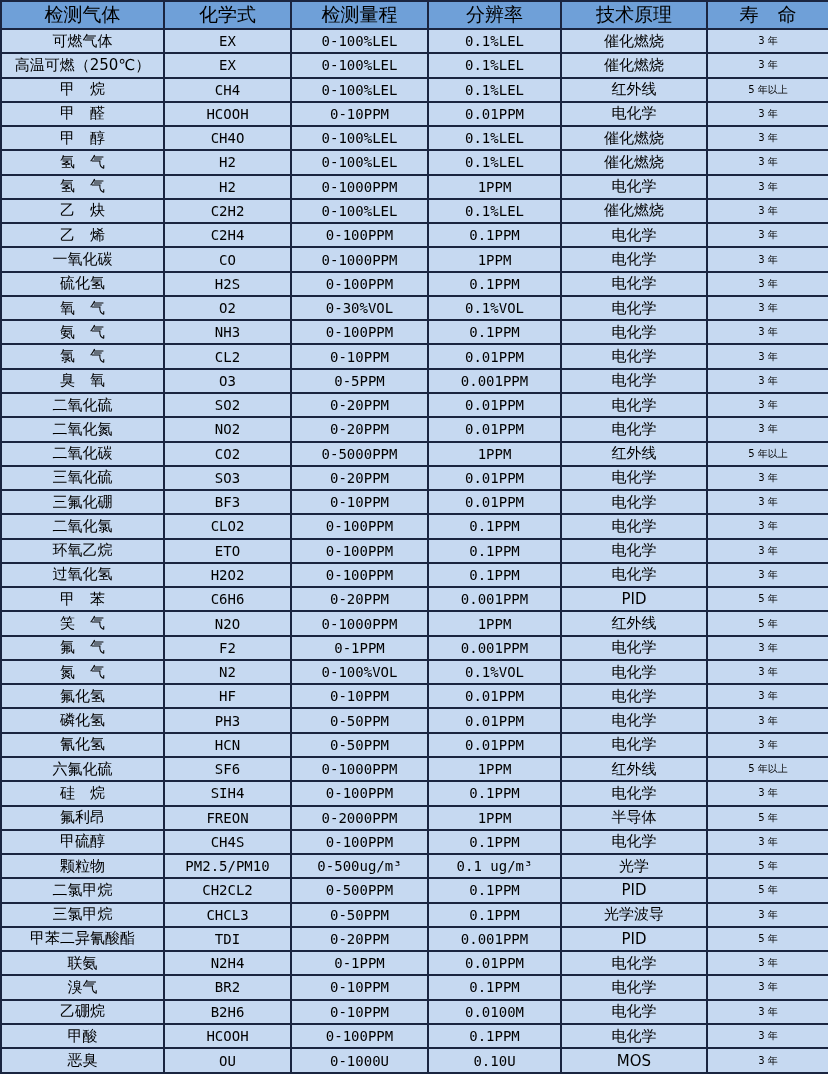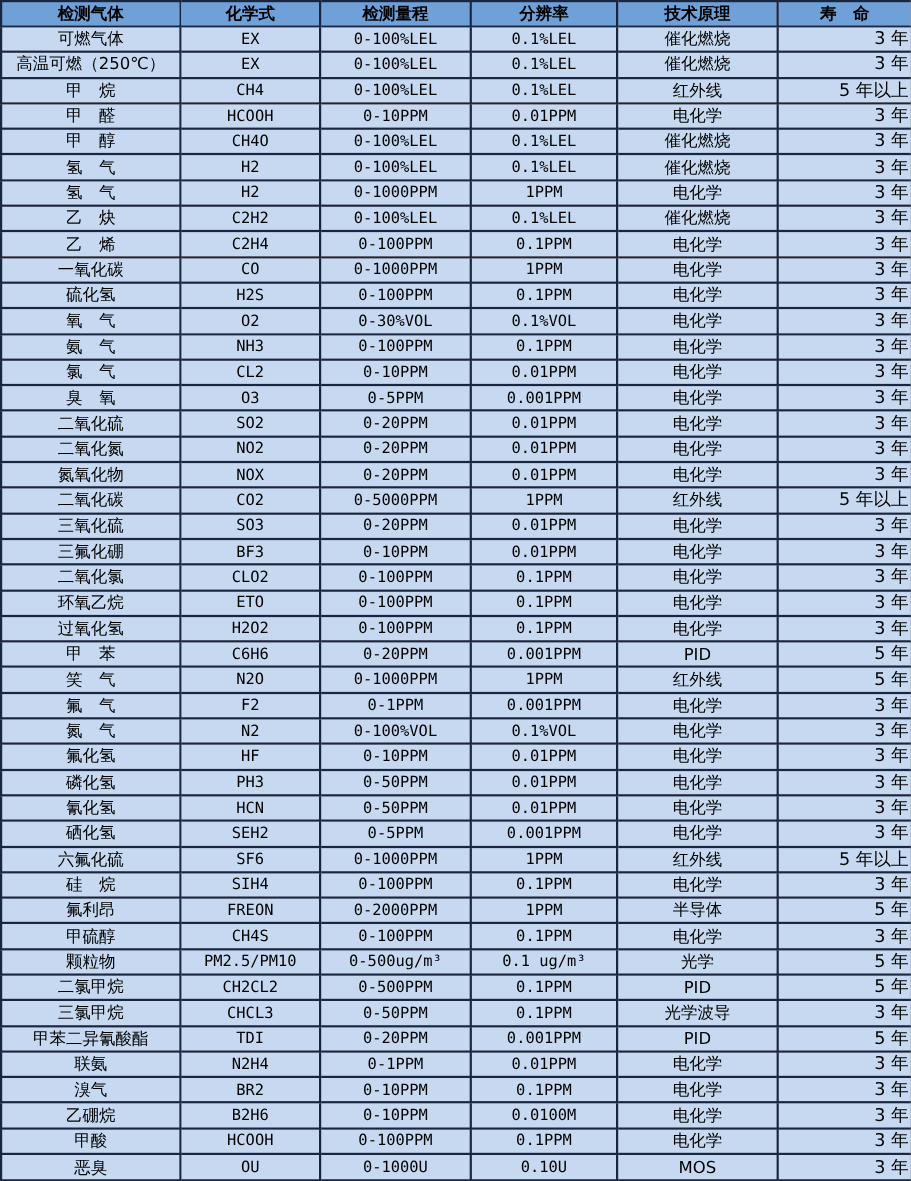--- a/index.html
+++ b/index.html
@@ -16,30 +16,30 @@
     border-collapse:collapse;table-layout:fixed;
   }
   th,td{
     border:2px solid var(--border);
     text-align:center;vertical-align:middle;
     overflow:hidden;white-space:nowrap;
     padding:0 2px;
   }
   thead th{
     background:var(--header-bg);
-    font-size:15px;font-weight:bold;
+    font-size:19px;font-weight:normal;
     height:23px;
   }
   tbody td{
     background:var(--row-bg);
     font-size:15px;
   }
   
   td.c1,td.c2,td.c3{font-family:"DejaVu Sans Mono","Liberation Mono",monospace;font-size:14px;}
-  td.c5{font-size:16px;text-align:right;}
+  td.c5{font-size:10px;}
 </style>
 </head>
 <body>
 
 <table>
   <colgroup>
     <col style="width:163px">
     <col style="width:127px">
     <col style="width:137px">
     <col style="width:133px">
@@ -187,28 +187,20 @@
       </tr>
       <tr>
         <td class="c0">二氧化氮</td>
         <td class="c1">NO2</td>
         <td class="c2">0-20PPM</td>
         <td class="c3">0.01PPM</td>
         <td class="c4">电化学</td>
         <td class="c5">3 年</td>
       </tr>
       <tr>
-        <td class="c0">氮氧化物</td>
-        <td class="c1">NOX</td>
-        <td class="c2">0-20PPM</td>
-        <td class="c3">0.01PPM</td>
-        <td class="c4">电化学</td>
-        <td class="c5">3 年</td>
-      </tr>
-      <tr>
         <td class="c0">二氧化碳</td>
         <td class="c1">CO2</td>
         <td class="c2">0-5000PPM</td>
         <td class="c3">1PPM</td>
         <td class="c4">红外线</td>
         <td class="c5">5 年以上</td>
       </tr>
       <tr>
         <td class="c0">三氧化硫</td>
         <td class="c1">SO3</td>
@@ -299,28 +291,20 @@
       </tr>
       <tr>
         <td class="c0">氰化氢</td>
         <td class="c1">HCN</td>
         <td class="c2">0-50PPM</td>
         <td class="c3">0.01PPM</td>
         <td class="c4">电化学</td>
         <td class="c5">3 年</td>
       </tr>
       <tr>
-        <td class="c0">硒化氢</td>
-        <td class="c1">SEH2</td>
-        <td class="c2">0-5PPM</td>
-        <td class="c3">0.001PPM</td>
-        <td class="c4">电化学</td>
-        <td class="c5">3 年</td>
-      </tr>
-      <tr>
         <td class="c0">六氟化硫</td>
         <td class="c1">SF6</td>
         <td class="c2">0-1000PPM</td>
         <td class="c3">1PPM</td>
         <td class="c4">红外线</td>
         <td class="c5">5 年以上</td>
       </tr>
       <tr>
         <td class="c0">硅　烷</td>
         <td class="c1">SIH4</td>

